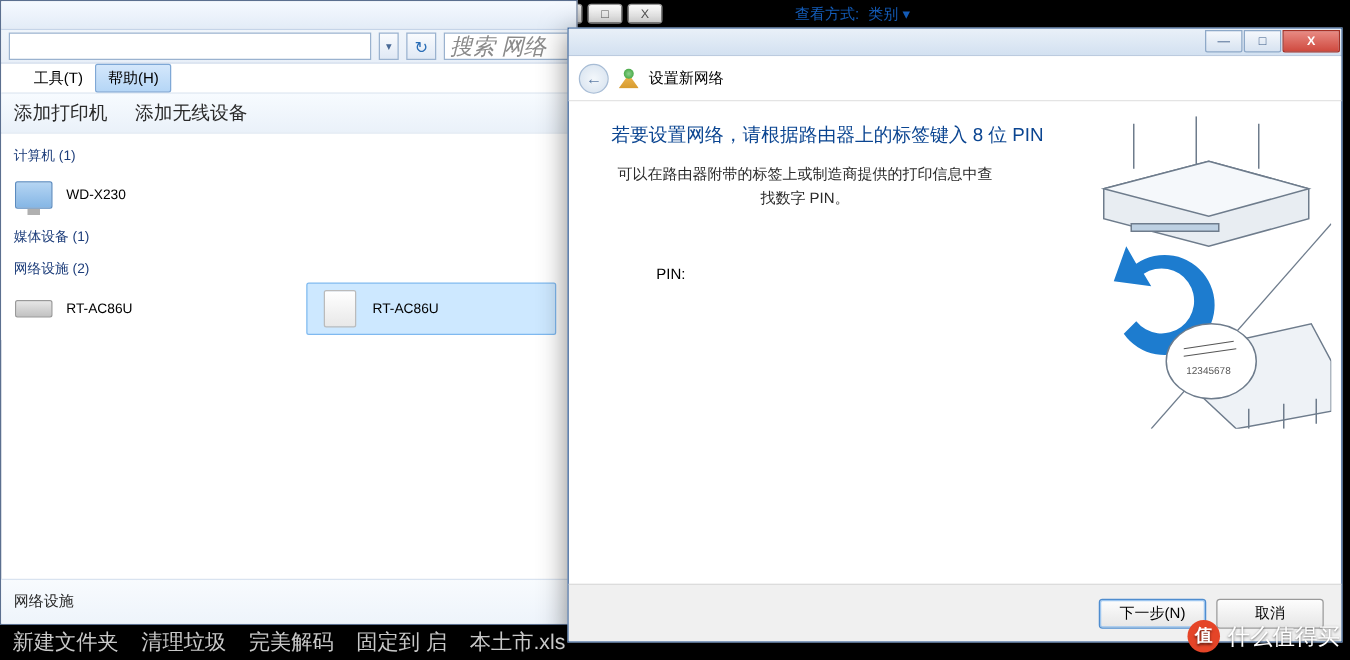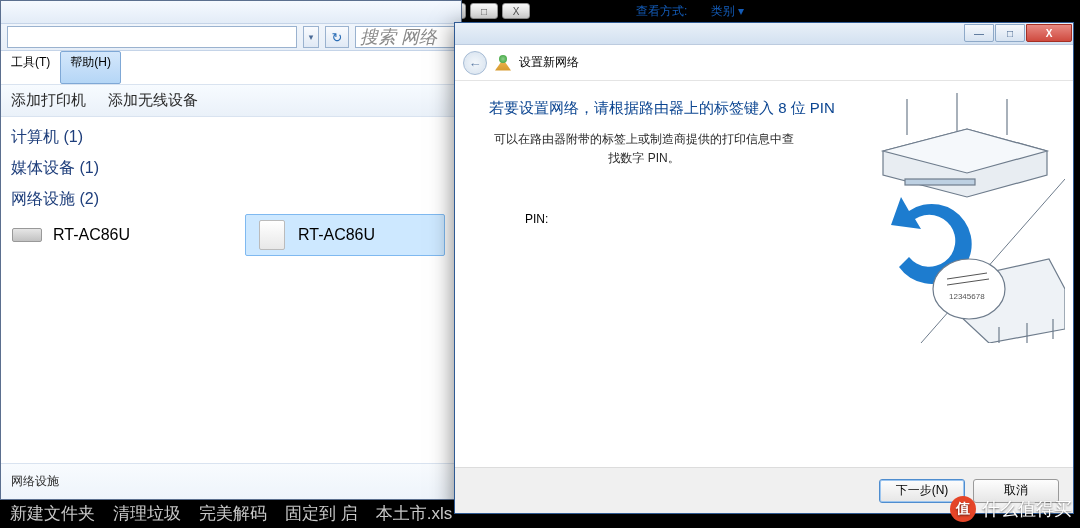--- a/index.html
+++ b/index.html
@@ -58,25 +58,26 @@
       width: 100px; height: 22px;
       background: #fff;
       border: 1px solid #9ab2cf;
       display: flex; align-items: center;
       padding: 0 4px;
       font-size: 18px; color: #8a8a8a;
       font-style: italic;
     }
 
     .menu-bar {
-      height: 34px;
+      height: 24px;
       background: #fff;
       display: flex;
       font-size: 12px;
       border-bottom: 1px solid #d9e3f0;
+      padding-left: 16px;
     }
     .menu-item {
       padding: 3px 10px;
       cursor: default;
     }
     .menu-item.active {
       background: linear-gradient(#d4e7fb, #b5d6f6);
       border: 1px solid #7fa8d6;
       border-radius: 2px;
       padding: 2px 9px;
@@ -88,21 +89,21 @@
       display: flex; align-items: center;
       font-size: 15px;
       padding: 0 10px;
       gap: 22px;
       border-bottom: 1px solid #d9e3f0;
       color: #2a2a2a;
     }
 
     .content {
       padding: 4px 0;
-      font-size: 16px;
+      font-size: 11px;
       background: #fff;
     }
     .group-header {
       padding: 6px 10px 4px;
       color: #1e3e7b;
     }
     .item {
       display: flex; align-items: center;
       padding: 4px 10px;
       gap: 10px;
@@ -342,21 +343,21 @@
 <body>
 
 <div class="top-header"></div>
 <div class="top-partial">
   <div class="win-btn">—</div>
   <div class="win-btn">□</div>
   <div class="win-btn">X</div>
 </div>
 <div class="view-label">
   <span>查看方式:</span>
-  <span style="margin-left:20px;">类别 ▾</span>
+  <span style="margin-left:4px;">类别 ▾</span>
 </div>
 
 <div class="explorer">
   <div class="explorer-header"></div>
 
   <div class="addr-bar">
     <div class="addr-box"></div>
     <div class="addr-dropdown">▾</div>
     <div class="refresh-btn">↻</div>
     <div class="search-box">搜索 网络</div>
@@ -367,20 +368,26 @@
     <div class="menu-item active">帮助(H)</div>
   </div>
 
   <div class="toolbar">
     <span>添加打印机</span>
     <span>添加无线设备</span>
   </div>
 
   <div class="content">
     <div class="group-header">计算机 (1)</div>
+    <div class="item">
+      <div class="icon-box">
+          <div class="icon-monitor"></div>
+        </div>
+      <span>WD-X230</span>
+    </div>
 
     <div class="group-header">媒体设备 (1)</div>
 
     <div class="group-header">网络设施 (2)</div>
     <div style="display:flex;">
       <div class="item" style="width:240px;">
         <div class="icon-box">
             <div class="icon-router"></div>
           </div>
         <span>RT-AC86U</span>

